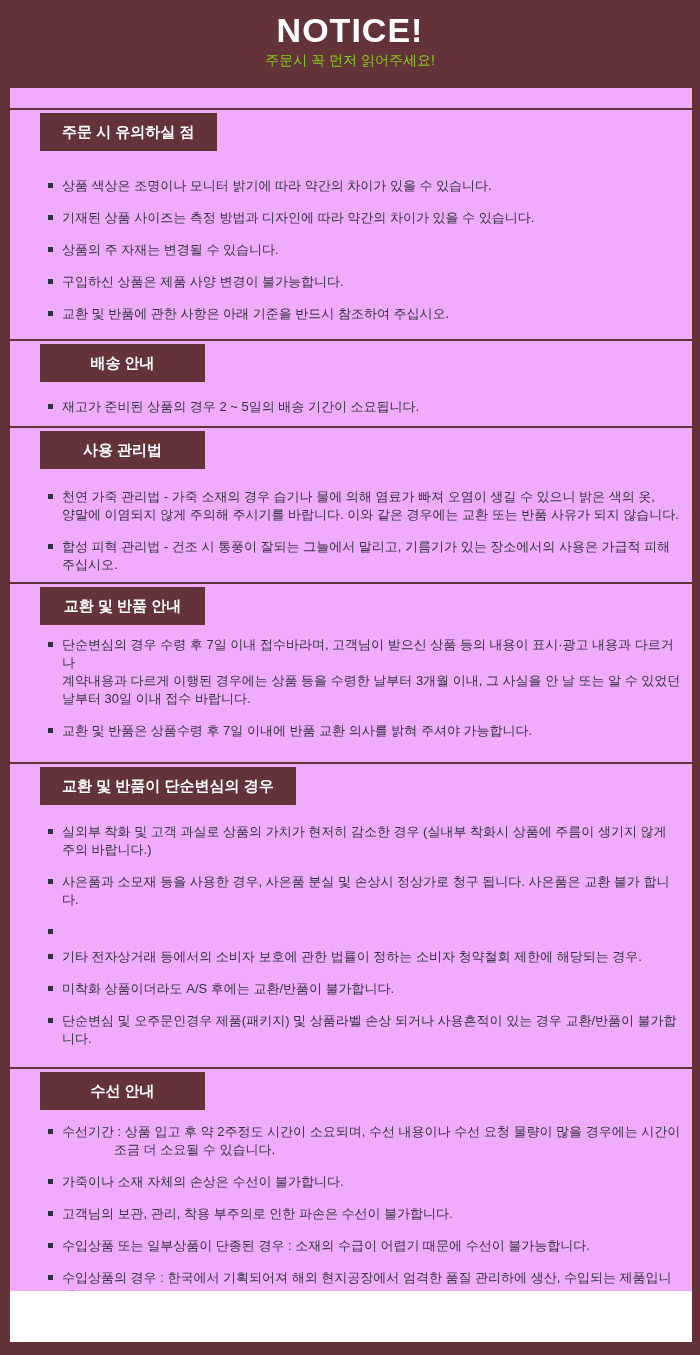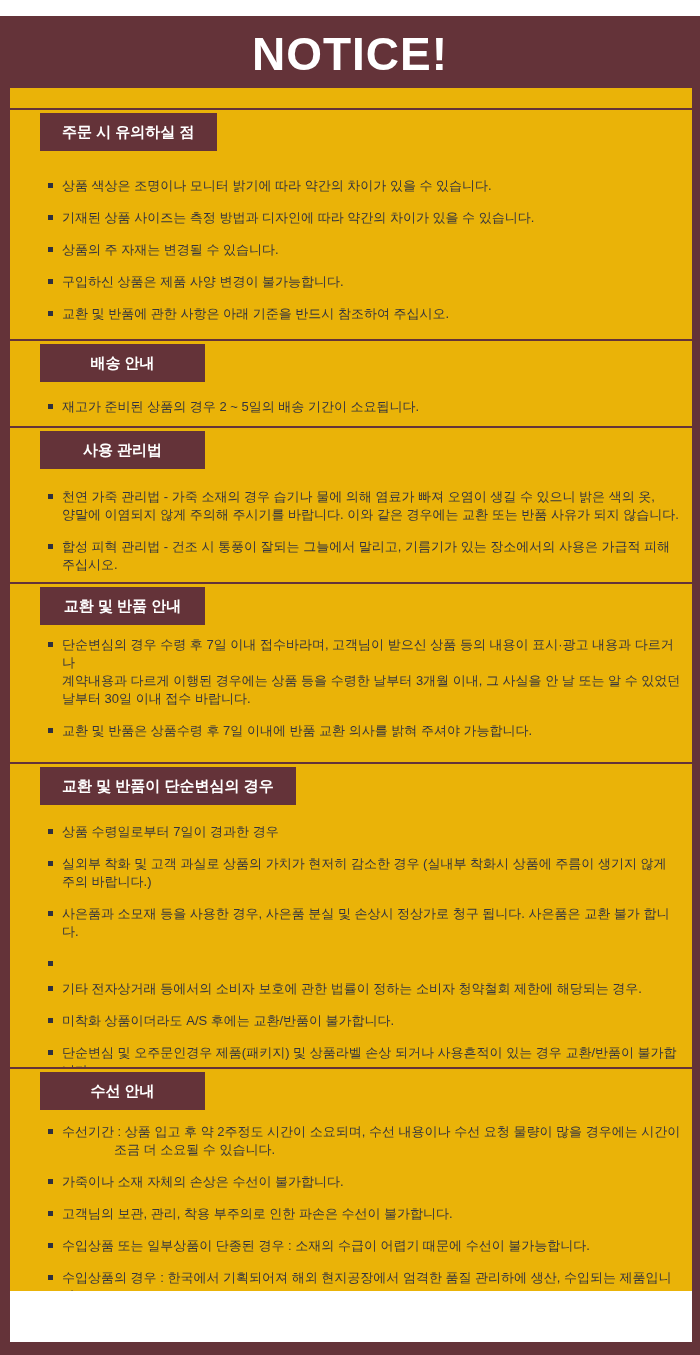--- a/index.html
+++ b/index.html
@@ -5,29 +5,29 @@
   html,body{margin:0;padding:0;}
   body{
     width:700px;height:1355px;position:relative;background:#ffffff;
     font-family:"Liberation Sans","DejaVu Sans",sans-serif;
     overflow:hidden;
   }
   .banner{
     height:88px;background:#643339;text-align:center;color:#ffffff;
   }
   .banner .main-title{
-    margin:16px;padding-top:11px;font-size:46px;font-weight:bold;letter-spacing:1px;
+    margin:0;padding-top:11px;font-size:34px;font-weight:bold;letter-spacing:1px;
   }
   .banner .sub-title{
     margin-top:2px;font-size:14px;color:#84cc16;
   }
   .frame-left{position:absolute;left:0;top:88px;bottom:13px;width:10px;background:#643339;}
   .frame-right{position:absolute;right:0;top:88px;bottom:13px;width:8px;background:#643339;}
   .frame-bottom{position:absolute;left:0;bottom:0;width:700px;height:13px;background:#643339;}
-  .content{position:absolute;left:10px;top:88px;width:682px;background:#eab308;}
+  .content{position:absolute;left:10px;top:88px;width:682px;background:#f0abfc;}
   .spacer{height:20px;}
   .section{border-top:2px solid #643339;box-sizing:border-box;overflow:hidden;}
   .sec-0{height:231px}.sec-1{height:87px}.sec-2{height:156px}
   .sec-3{height:180px}.sec-4{height:305px}.sec-5{height:224px}
   .title-box{
     display:inline-block;margin:3px 0 0 30px;min-width:165px;box-sizing:border-box;
     height:38px;line-height:38px;background:#643339;color:#ffffff;
     font-size:15px;font-weight:bold;text-align:center;padding:0 22px;
   }
   .items{margin:0 10px 0 38px;padding:0;list-style:none;}
@@ -117,24 +117,20 @@
           <span class="txt">교환 및 반품은 상품수령 후 7일 이내에 반품 교환 의사를 밝혀 주셔야 가능합니다.</span>
         </li>
     </ul>
   </section>
 
   <section class="section sec-4">
     <div class="title-box">교환 및 반품이 단순변심의 경우</div>
     <ul class="items">
       <li class="item">
           <span class="sq"></span>
-          <span class="txt">상품 수령일로부터 7일이 경과한 경우</span>
-        </li>
-      <li class="item">
-          <span class="sq"></span>
           <span class="txt">실외부 착화 및 고객 과실로 상품의 가치가 현저히 감소한 경우 (실내부 착화시 상품에 주름이 생기지 않게
 주의 바랍니다.)</span>
         </li>
       <li class="item">
           <span class="sq"></span>
           <span class="txt">사은품과 소모재 등을 사용한 경우, 사은품 분실 및 손상시 정상가로 청구 됩니다. 사은품은 교환 불가 합니다.</span>
         </li>
       <li class="item">
           <span class="sq"></span>
         </li>

